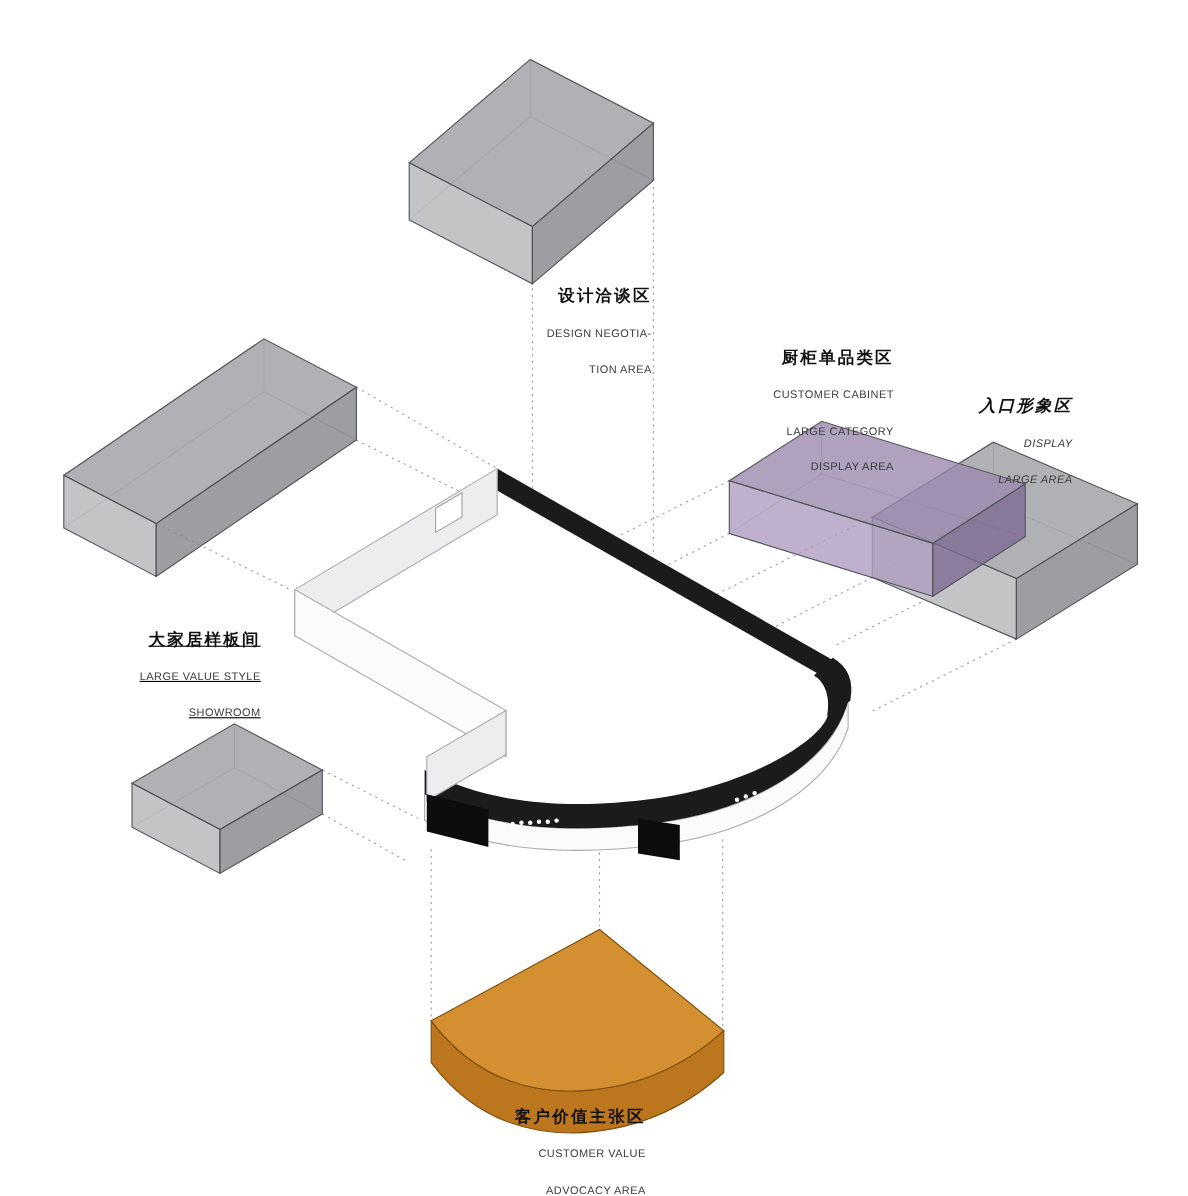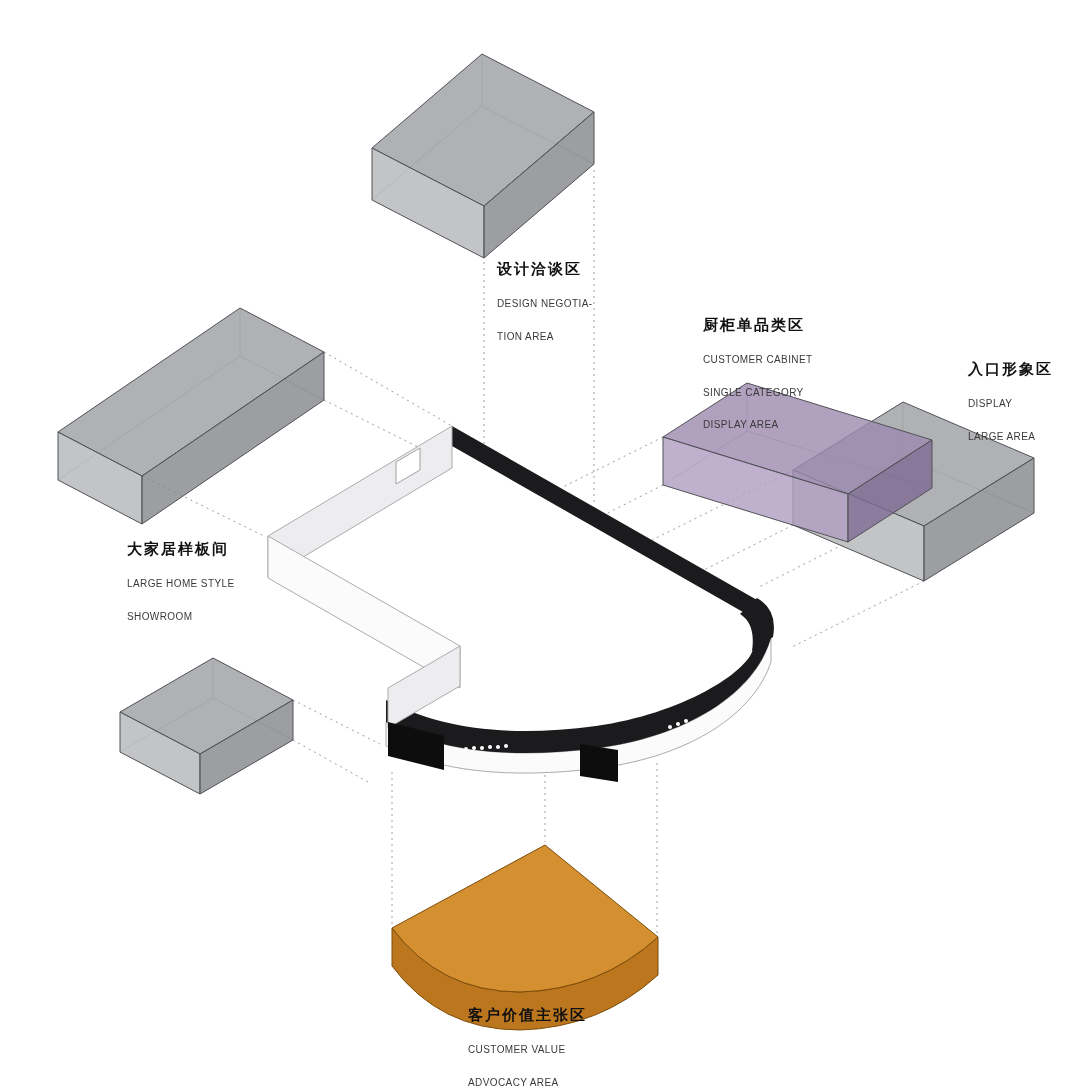--- a/index.html
+++ b/index.html
@@ -6,21 +6,21 @@
   body{width:1080px;height:1087px;overflow:hidden;}
   .stage{position:relative;width:1080px;height:1087px;font-family:"Liberation Sans","DejaVu Sans",sans-serif;}
   .stage svg{position:absolute;left:0;top:0;}
   .leader{fill:none;stroke:#9c9c9c;stroke-width:1;stroke-dasharray:2 4;}
   .face{stroke:#515257;stroke-width:1;fill-opacity:.8;}
   .face-o{stroke:#7c4d0a;stroke-width:1;fill-opacity:.95;}
   .hidden-edge{fill:none;stroke:#717277;stroke-width:.8;opacity:.55;}
   .wall{stroke:#ababaf;stroke-width:1;}
   .dark{stroke:none;}
   .dot{fill:#ffffff;stroke:none;}
-  .label{position:absolute;white-space:nowrap;}
+  .label{position:absolute;white-space:nowrap;text-align:right;}
   .zh{font-size:15px;color:#111111;letter-spacing:2px;font-weight:600;margin-bottom:3px;}
   .en{font-size:10px;color:#3a3a3a;letter-spacing:.4px;line-height:1.45;margin-top:18px;}
 </style>
 </head>
 <body>
 
 <div class="stage">
 
 <svg width="1080" height="1087" viewBox="0 0 1080 1087">
 
@@ -126,33 +126,33 @@
 
 <div class="label" style="left:497px;top:260px;">
   <div class="zh">设计洽谈区</div>
   <div class="en">DESIGN NEGOTIA-</div>
   <div class="en">TION AREA</div>
 </div>
 
 <div class="label" style="left:703px;top:316px;">
   <div class="zh">厨柜单品类区</div>
   <div class="en">CUSTOMER CABINET</div>
-  <div class="en">SINGLE CATEGORY</div>
+  <div class="en">LARGE CATEGORY</div>
   <div class="en">DISPLAY AREA</div>
 </div>
 
-<div class="label" style="left:968px;top:360px;">
+<div class="label" style="left:890px;top:360px;font-style:italic;">
   <div class="zh">入口形象区</div>
   <div class="en">DISPLAY</div>
   <div class="en">LARGE AREA</div>
 </div>
 
-<div class="label" style="left:127px;top:540px;">
+<div class="label" style="left:127px;top:572px;text-decoration:underline;">
   <div class="zh">大家居样板间</div>
-  <div class="en">LARGE HOME STYLE</div>
+  <div class="en">LARGE VALUE STYLE</div>
   <div class="en">SHOWROOM</div>
 </div>
 
 
 <div class="label" style="left:468px;top:1006px;">
   <div class="zh">客户价值主张区</div>
   <div class="en">CUSTOMER VALUE</div>
   <div class="en">ADVOCACY AREA</div>
 </div>
 

